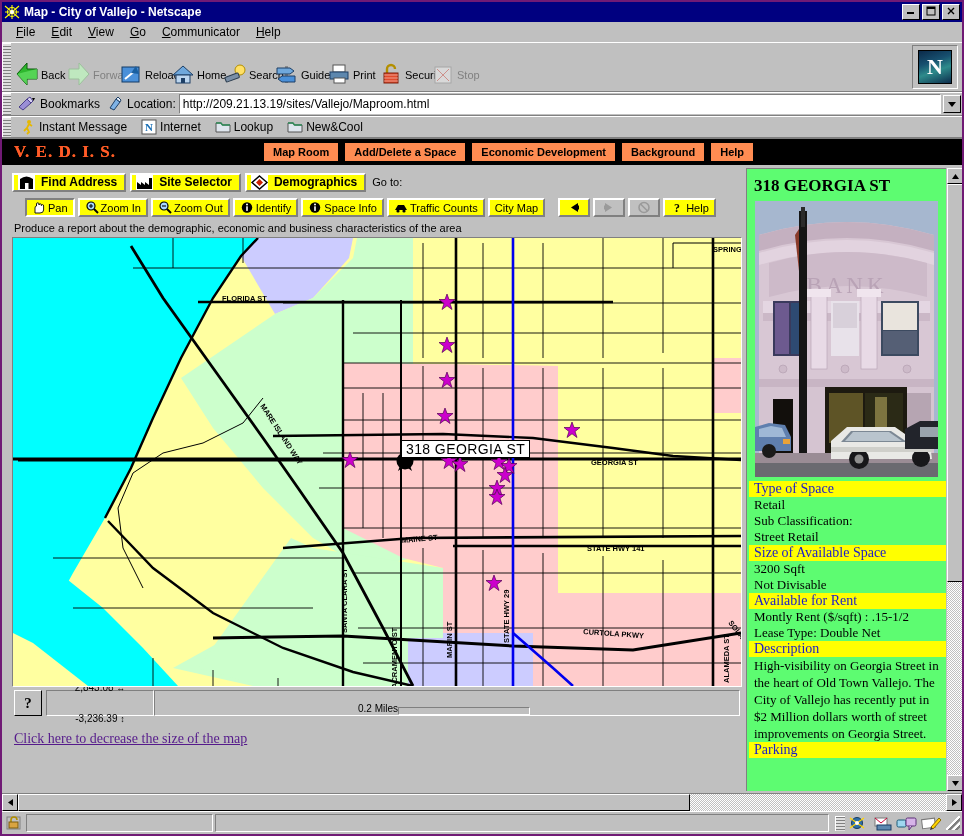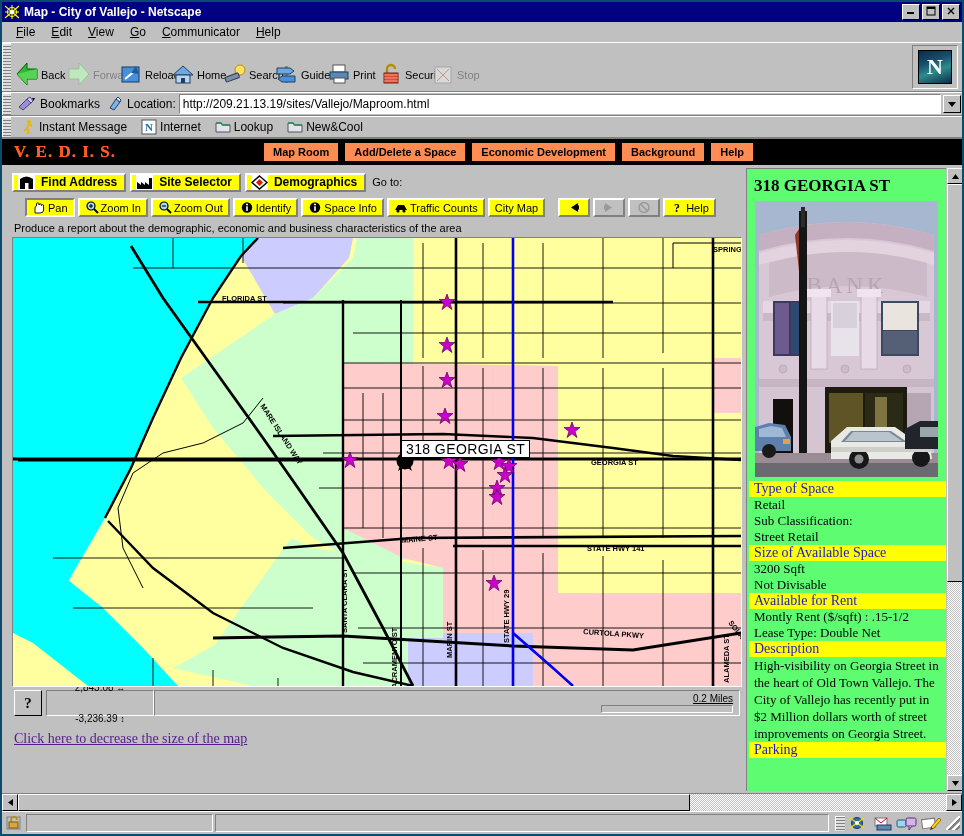--- a/index.html
+++ b/index.html
@@ -7,21 +7,21 @@
   body{
     width:964px;height:836px;overflow:hidden;
     background:#c0c0c0;
     font-family:"Liberation Sans",sans-serif;
     font-size:11px;
     -webkit-font-smoothing:none;
   }
   .win{
     width:964px;height:836px;position:relative;
     background:#c0c0c0;
-    border:2px solid #0c4a6e;
+    border:2px solid #701a75;
     box-sizing:border-box;
     display:flex;flex-direction:column;
   }
   
   .titlebar{
     height:20px;background:#000080;color:#fff;
     display:flex;align-items:center;
     padding:0 2px;flex:0 0 auto;
   }
   .titlebar .tb-icon{
@@ -220,24 +220,24 @@
   }
   .coordbox{
     width:106px;margin:3px 0;background:#c0c0c0;
     border-top:1px solid #808080;border-left:1px solid #808080;
     border-right:1px solid #fff;border-bottom:1px solid #fff;
     display:flex;flex-direction:column;align-items:center;justify-content:center;
     font-size:10px;line-height:11px;gap:19px;
   }
   .coordbox div{white-space:nowrap;}
   .scalearea{
-    flex:1 1 auto;display:flex;flex-direction:column;align-items:flex-end;
+    flex:1 1 auto;display:flex;flex-direction:row;align-items:flex-end;
     justify-content:center;padding-right:6px;margin:3px 0;
     border-top:1px solid #808080;border-left:1px solid #808080;
-    border-right:1px solid #fff;border-bottom:1px solid #fff;text-decoration:underline;
+    border-right:1px solid #fff;border-bottom:1px solid #fff;
   }
   .scaletext{font-size:10px;margin-bottom:1px;}
   .scalebar{
     width:130px;height:6px;background:#c0c0c0;
     border-top:1px solid #808080;border-left:1px solid #808080;
     border-right:1px solid #fff;border-bottom:1px solid #fff;
   }
   .linkrow{
     padding:12px 0 0 12px;flex:0 0 auto;
   }

